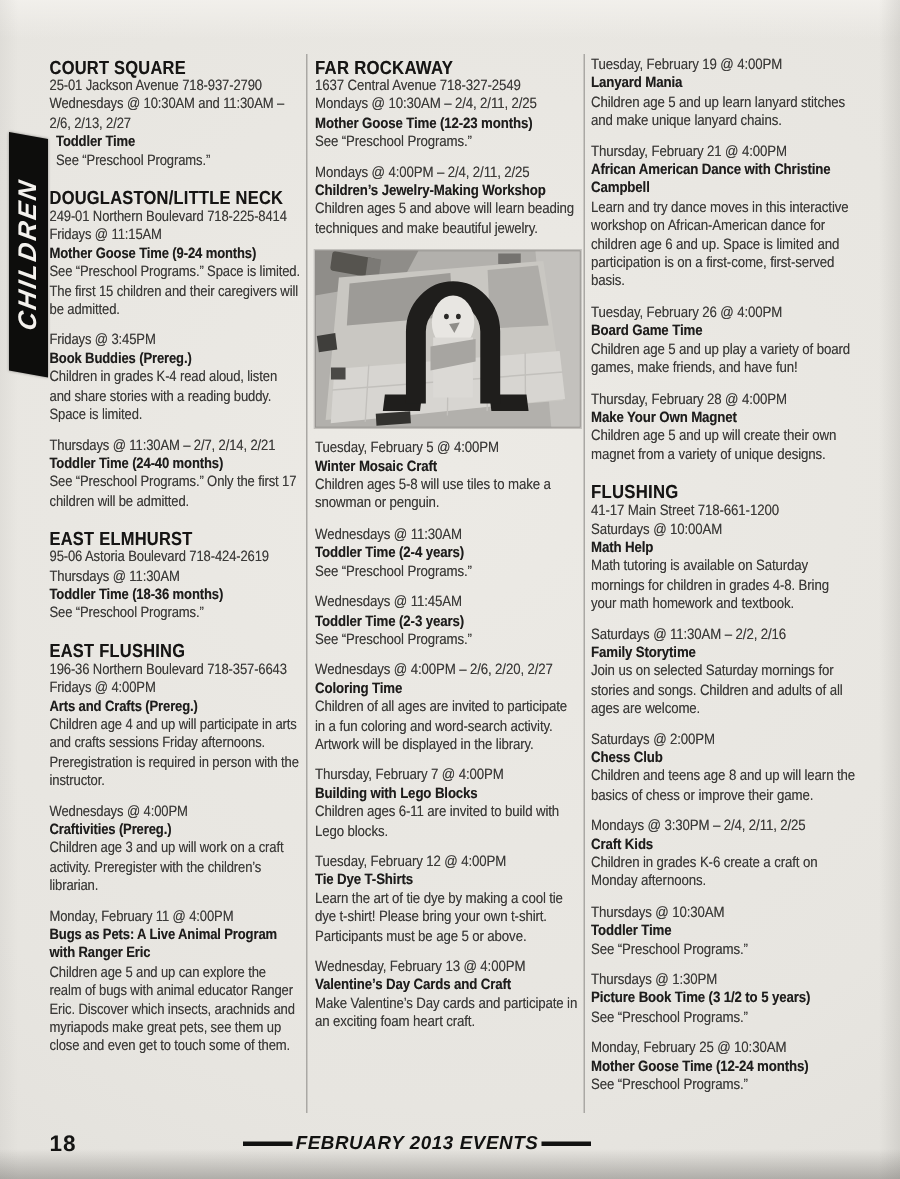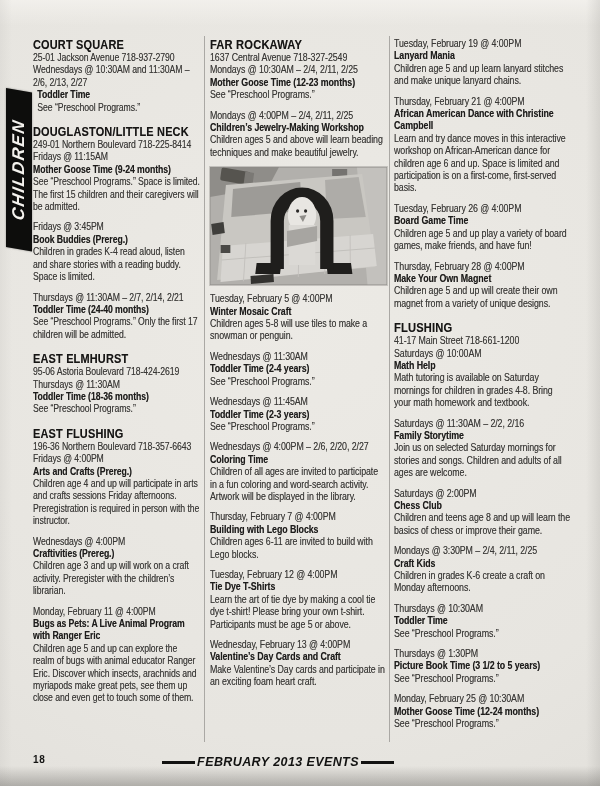--- a/index.html
+++ b/index.html
@@ -56,21 +56,21 @@
   .branch-addr{color:#3a3937;}
   .event .title{font-weight:bold;color:#1d1c1b;}
   .event.indented .title,.event.indented .body{padding-left:5px;}
   
   .photo{margin-top:8px;width:100%;height:118px;background:#b2b0ac;
     box-shadow:0 0 0 1px rgba(120,118,114,.35);}
   .photo svg{display:block;width:100%;height:100%;}
   
   .page-number{
     position:absolute;left:33px;top:754px;z-index:2;
-    font-size:10px;font-weight:bold;color:#141413;letter-spacing:.6px;
+    font-size:15px;font-weight:bold;color:#141413;letter-spacing:.6px;
   }
   .footer-banner{
     position:absolute;left:0;top:755px;width:556px;z-index:2;
     display:flex;align-items:center;justify-content:center;gap:2px;
   }
   .footer-dash{width:33px;height:3px;background:#121211;}
   .footer-title{
     font-size:12.5px;font-weight:bold;font-style:italic;color:#121211;
     letter-spacing:.4px;white-space:nowrap;
   }

